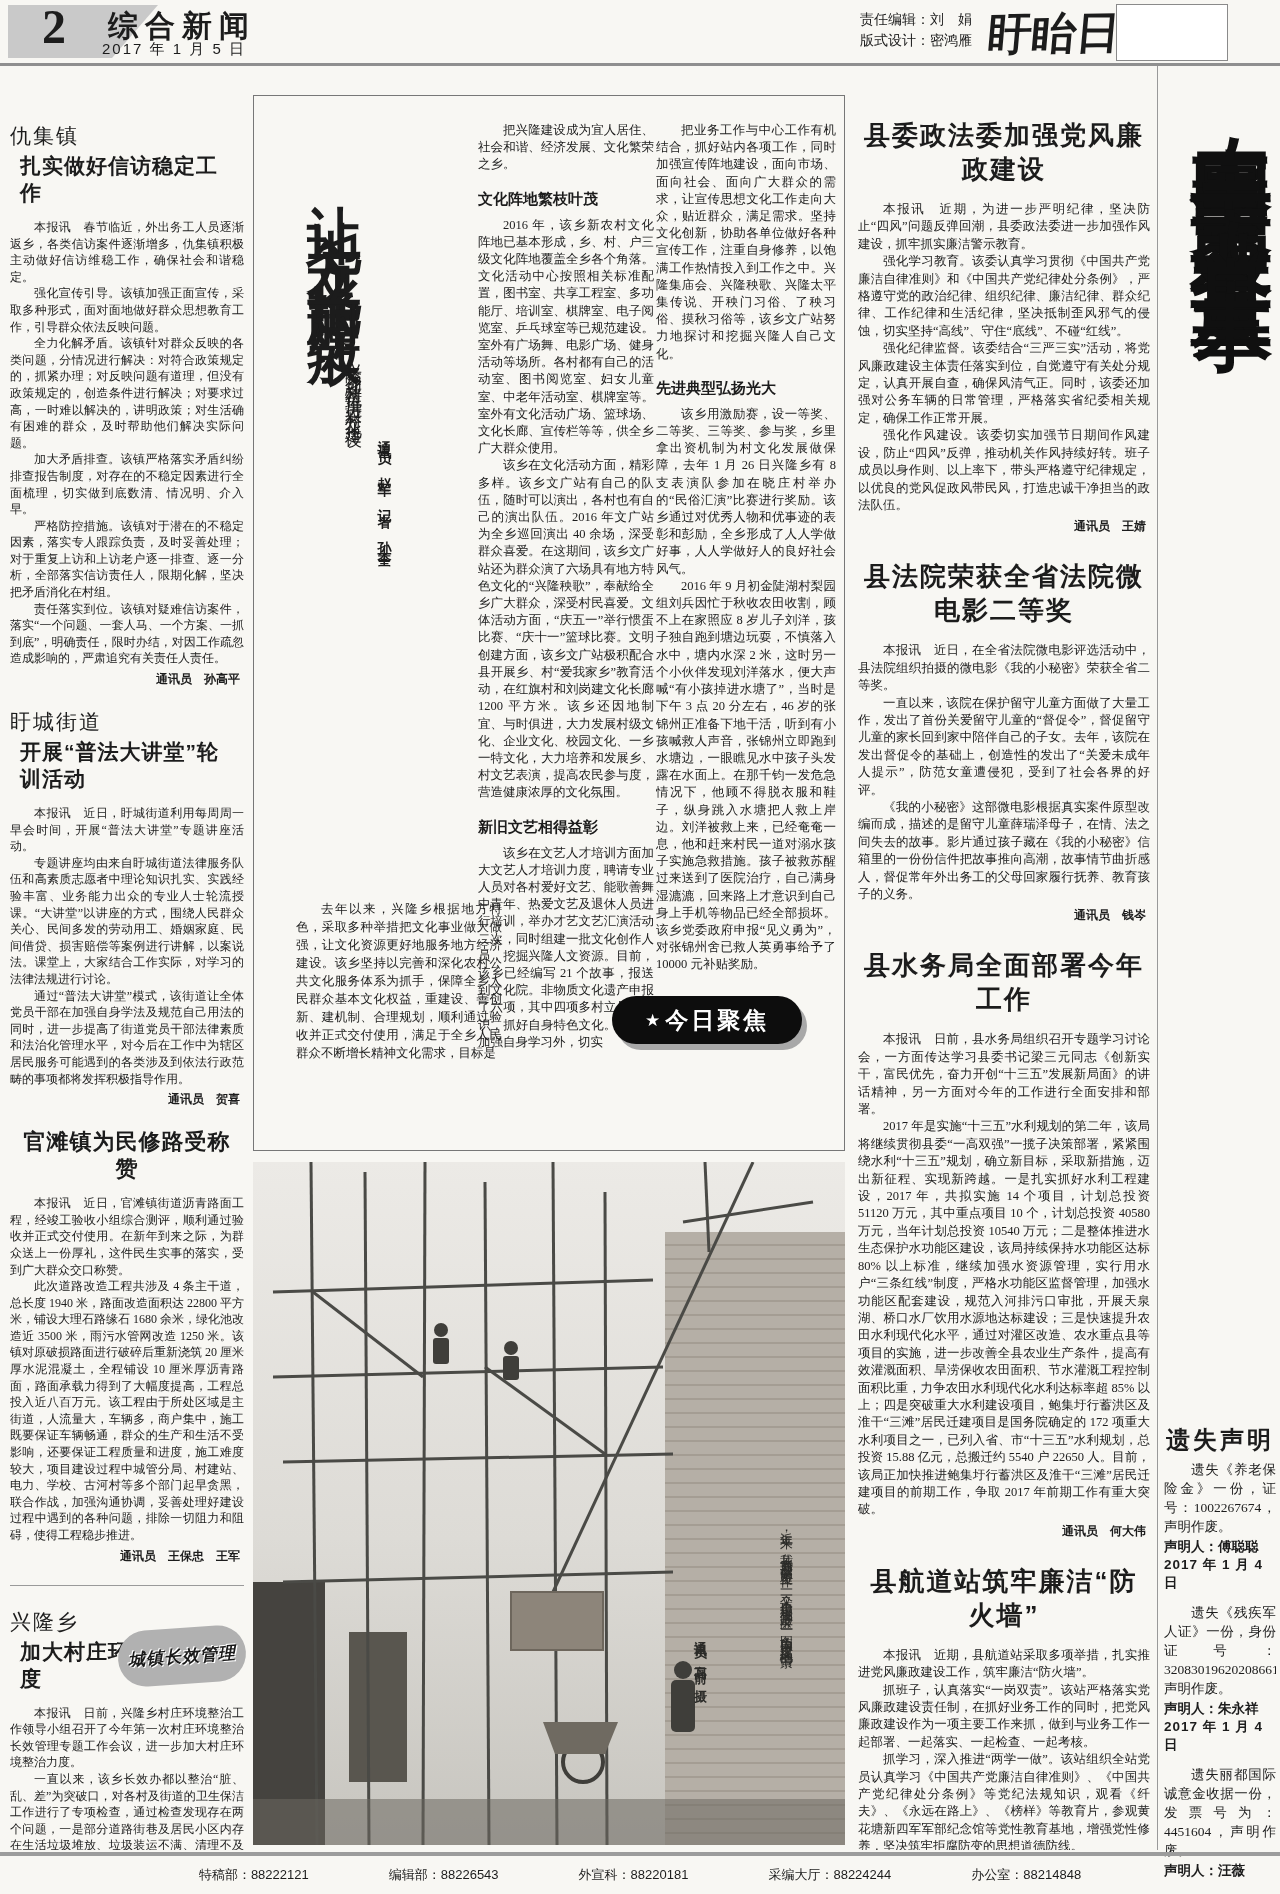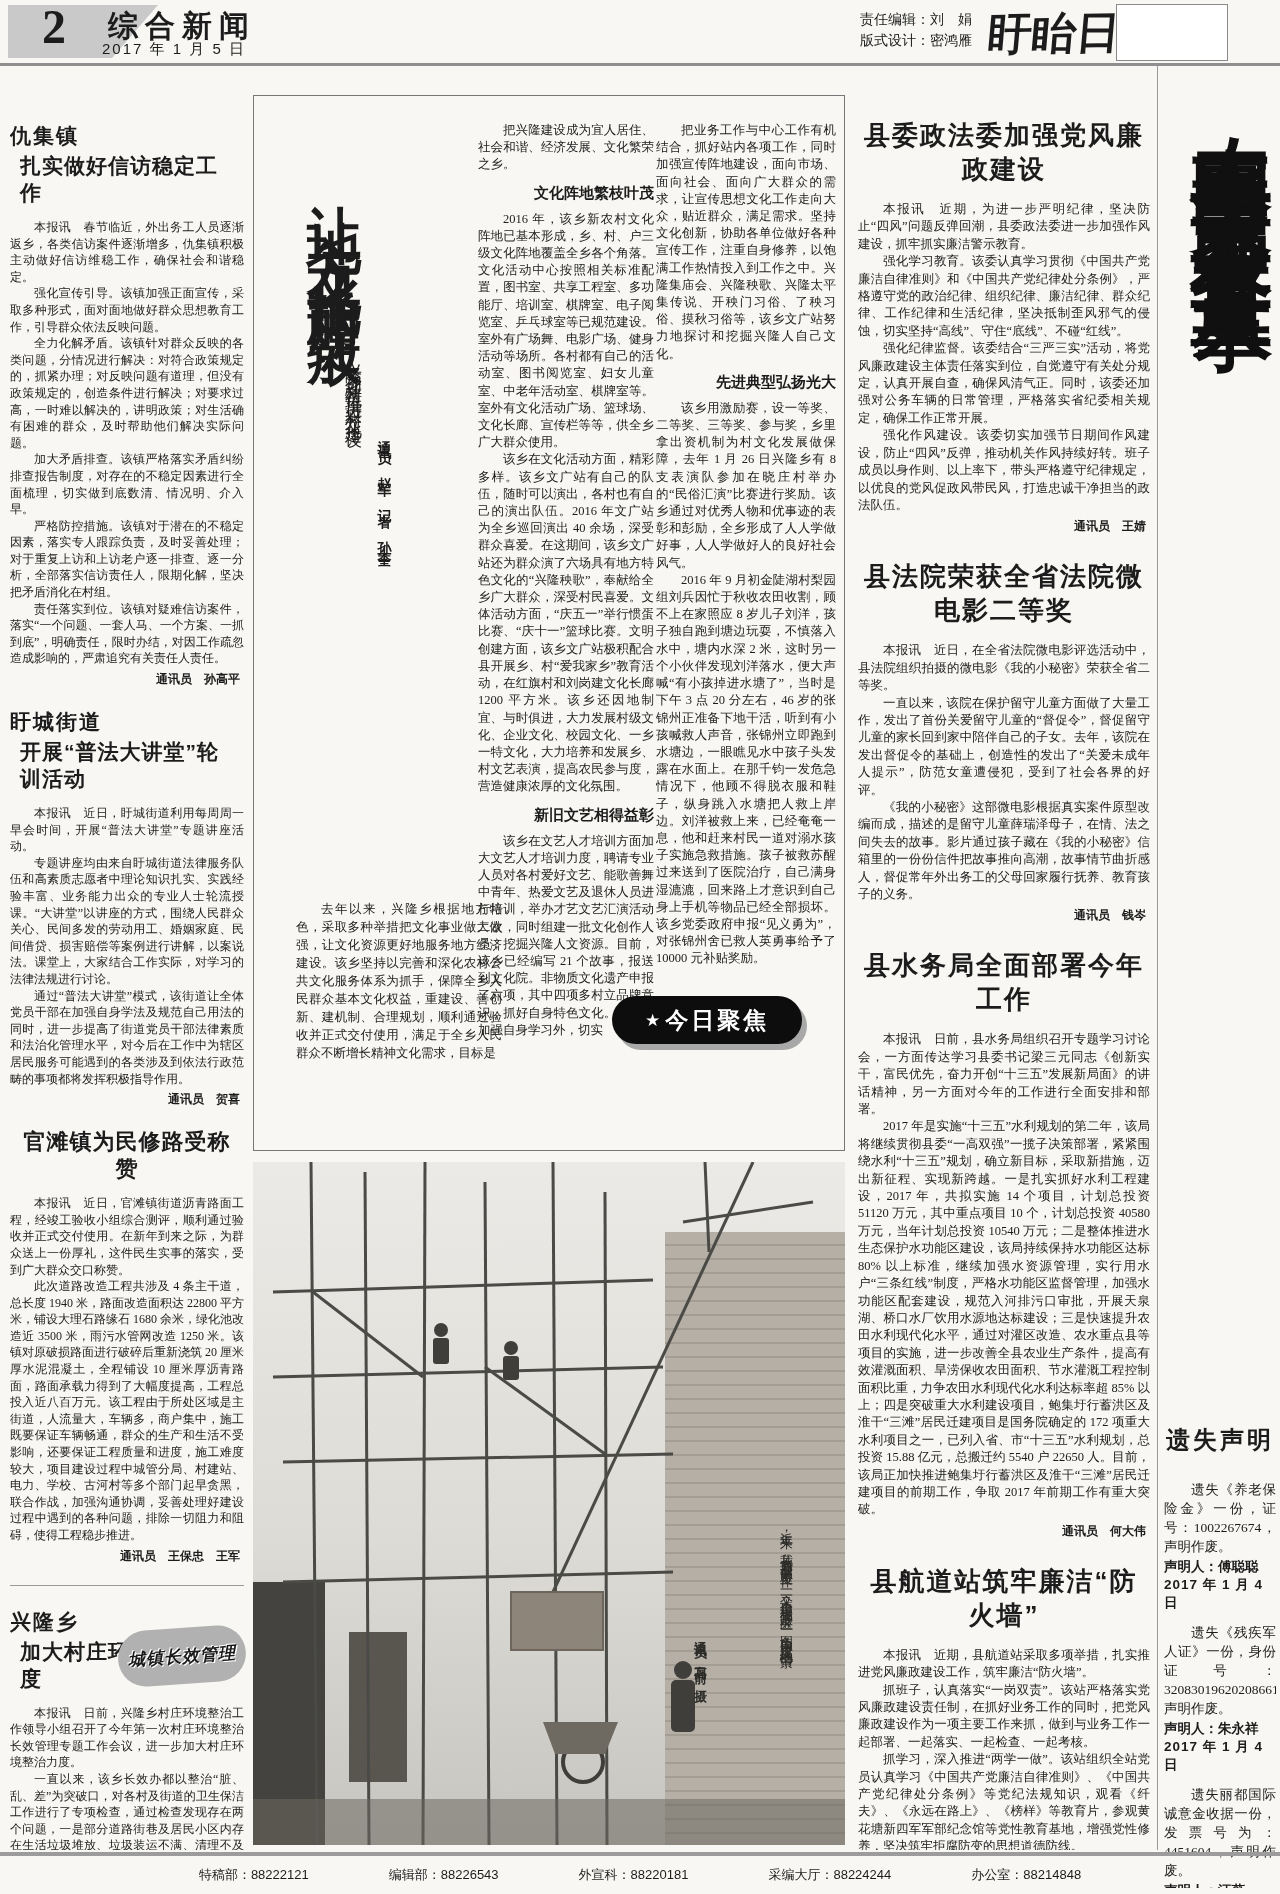--- a/index.html
+++ b/index.html
@@ -17,21 +17,21 @@
   .hd-ed{position:absolute;left:860px;top:9px;font-size:14px;line-height:21px;
           font-family:"Liberation Sans","DejaVu Sans",sans-serif}
   .hd-mast{position:absolute;left:988px;top:4px;font-size:44px;font-weight:900;
           font-family:"DejaVu Serif","Liberation Serif",serif;transform:skewX(-6deg) rotate(-1deg)}
   .hd-box{position:absolute;left:1116px;top:4px;width:110px;height:55px;border:1px solid #8a8a8a;background:#fff}
   .hd-rule{position:absolute;left:0;top:63px;width:1280px;height:3px;background:#8f8f8f}
   
   .lcol{position:absolute;left:10px;top:112px;width:234px;height:1738px;overflow:hidden;padding-top:10px;box-sizing:border-box}
   .l-art{margin-bottom:20px}
   .l-art:nth-of-type(4){border-top:1px solid #9a9a9a;padding-top:22px}
-  .kicker{margin:0 0 2px;font-size:21px;font-weight:bold;letter-spacing:2px;
+  .kicker{margin:0 0 2px;font-size:21px;font-weight:normal;letter-spacing:2px;
           font-family:"Liberation Sans","DejaVu Sans",sans-serif}
   .kicker:empty{display:none}
   .l-title{margin:0 10px 13px;font-size:21px;line-height:27px;font-weight:bold;letter-spacing:1px;
           font-family:"Liberation Sans","DejaVu Sans",sans-serif}
   .l-art:nth-of-type(3) .l-title{font-size:22px;text-align:center}
   p.np{margin:0;font-size:12px;line-height:16.6px;text-align:justify;text-indent:2em}
   .byline{padding:4px 4px 0 0;text-align:right;font-size:12px;font-weight:bold;
           font-family:"Liberation Sans","DejaVu Sans",sans-serif}
   .stamp{position:absolute;left:118px;top:1628px;width:128px;height:56px;background:#b1b1b1;
          border-radius:30px;display:flex;align-items:center;justify-content:center;
@@ -44,21 +44,21 @@
   .feat-title{position:absolute;left:8px;top:66px;height:810px;font-size:54px;font-weight:bold;
          letter-spacing:16px;font-family:"Liberation Sans","DejaVu Sans",sans-serif}
   .feat-sub{position:absolute;left:88px;top:208px;height:640px;font-size:17px;letter-spacing:5px}
   .feat-by{position:absolute;left:122px;top:332px;height:370px;font-size:14px;font-weight:bold;letter-spacing:6px;
          font-family:"Liberation Sans","DejaVu Sans",sans-serif}
   .feat-lede{position:absolute;left:42px;top:804px;width:206px;height:242px;overflow:hidden}
   .feat-lede p{font-size:12.5px;line-height:18px}
   .feat-c1{position:absolute;left:224px;top:26px;width:176px;height:1016px;overflow:hidden}
   .feat-c2{position:absolute;left:402px;top:26px;width:180px;height:868px;overflow:hidden}
   .feat-c1 p,.feat-c2 p{font-size:12.5px;line-height:17.2px}
-  .feat-subhead{text-align:right;font-size:15px;font-weight:bold;margin:10px 0 8px;
+  .feat-subhead{text-align:left;font-size:15px;font-weight:bold;margin:16px 0 8px;
          font-family:"Liberation Sans","DejaVu Sans",sans-serif}
   .feat-subhead:empty{display:none}
   .badge{position:absolute;left:358px;top:900px;width:190px;height:48px;background:#0d0d0d;color:#fff;
          border-radius:26px;box-shadow:5px 6px 0 #a8a8a8;display:flex;align-items:center;justify-content:center;
          font-size:23px;font-weight:bold;letter-spacing:3px;z-index:2;
          font-family:"Liberation Sans","DejaVu Sans",sans-serif}
   .badge .star{font-size:17px;margin-right:5px;letter-spacing:0}
   
   .photo{position:absolute;left:253px;top:1162px;width:592px;height:683px;overflow:hidden;
          background:linear-gradient(180deg,#eceae6 0%,#dddbd6 55%,#c7c5bf 100%)}
@@ -75,21 +75,21 @@
   .rcol{position:absolute;left:858px;top:102px;width:292px;height:1748px;overflow:hidden}
   .r-art{margin-bottom:24px}
   .r-title{margin:16px 0 15px;text-align:center;font-size:26px;line-height:34px;font-weight:bold;
         letter-spacing:2px;font-family:"Liberation Sans","DejaVu Sans",sans-serif}
   .r-art p.np{font-size:12.5px;line-height:17.4px}
   
   .sdiv{position:absolute;left:1157px;top:66px;width:1px;height:1784px;background:#999}
   .slogan{position:absolute;left:1176px;top:70px;height:1344px;font-size:82px;font-weight:bold;
         letter-spacing:12px;color:#101010;font-family:"Liberation Serif","DejaVu Serif",serif}
   .lost{position:absolute;left:1164px;top:1418px;width:112px;height:470px;overflow:hidden}
-  .lost-title{text-align:center;font-size:24px;font-weight:bold;letter-spacing:3px;margin:6px 0 24px;
+  .lost-title{text-align:center;font-size:24px;font-weight:bold;letter-spacing:3px;margin:6px 0 4px;
         font-family:"Liberation Sans","DejaVu Sans",sans-serif}
   .notice{margin-bottom:11px}
   .notice p{margin:0;font-size:13.5px;line-height:19px;text-align:justify;text-indent:2em}
   .notice .who{font-size:13.5px;font-weight:bold;margin-top:2px;
         font-family:"Liberation Sans","DejaVu Sans",sans-serif}
   .notice .when{font-size:13.5px;font-weight:bold;letter-spacing:1px;
         font-family:"Liberation Sans","DejaVu Sans",sans-serif}
   
   .frule{position:absolute;left:0;top:1852px;width:1280px;height:4px;background:#9c9c9c}
   .footer{position:absolute;left:0;top:1866px;width:1280px;display:flex;justify-content:center;gap:80px;

